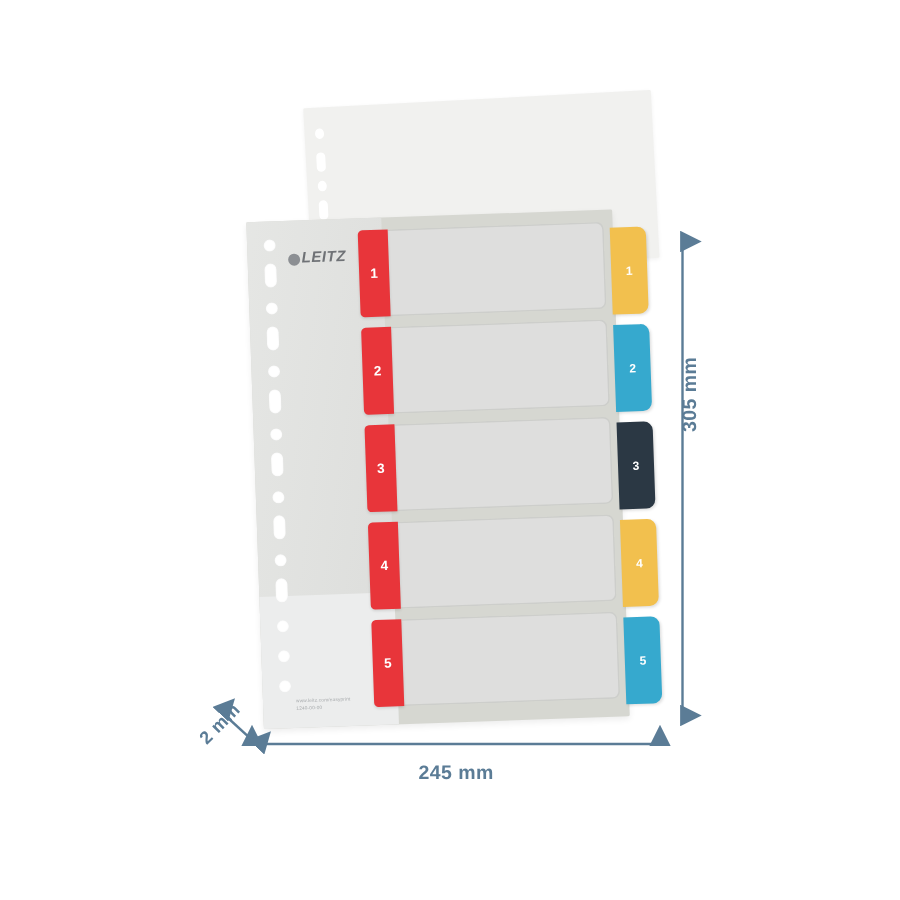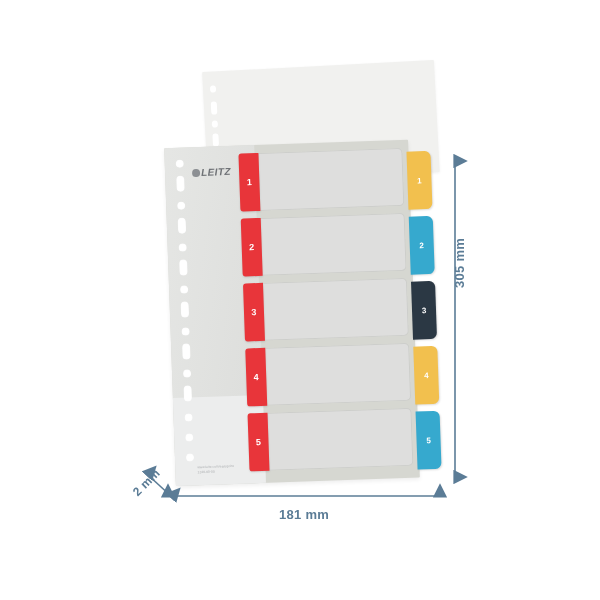--- a/index.html
+++ b/index.html
@@ -384,16 +384,16 @@
     <g>
       <line x1="168" y1="496" x2="440" y2="496" stroke="#5B7C96" stroke-width="1.6" marker-start="url(#arrL)" marker-end="url(#arrR)"></line>
     </g>
 
     <g>
       <line x1="148" y1="475" x2="172" y2="497" stroke="#5B7C96" stroke-width="1.6" marker-start="url(#arrD1)" marker-end="url(#arrD2)"></line>
     </g>
   </svg>
 
   <div class="dim-label" id="label-height">305 mm</div>
-  <div class="dim-label" id="label-width">181 mm</div>
+  <div class="dim-label" id="label-width">245 mm</div>
   <div class="dim-label" id="label-depth">2 mm</div>
 
 </div>
 
 </body></html>

